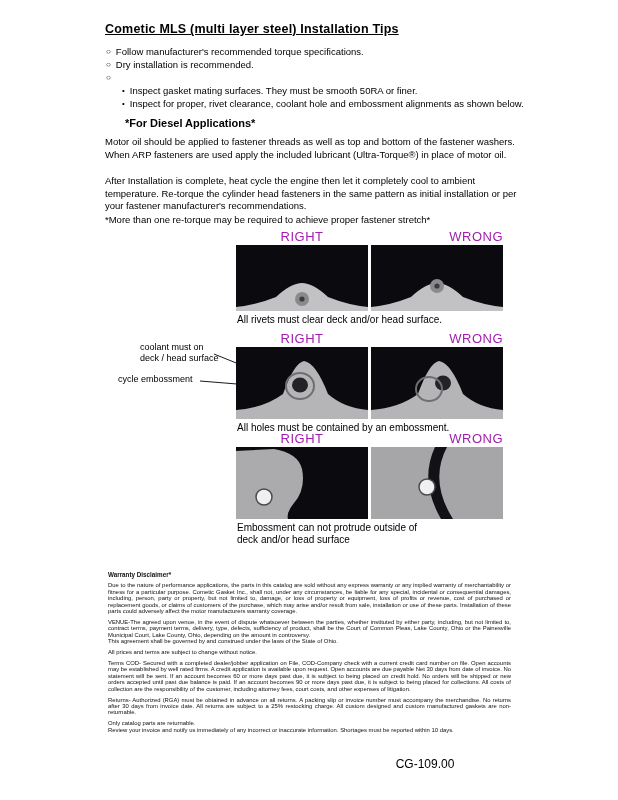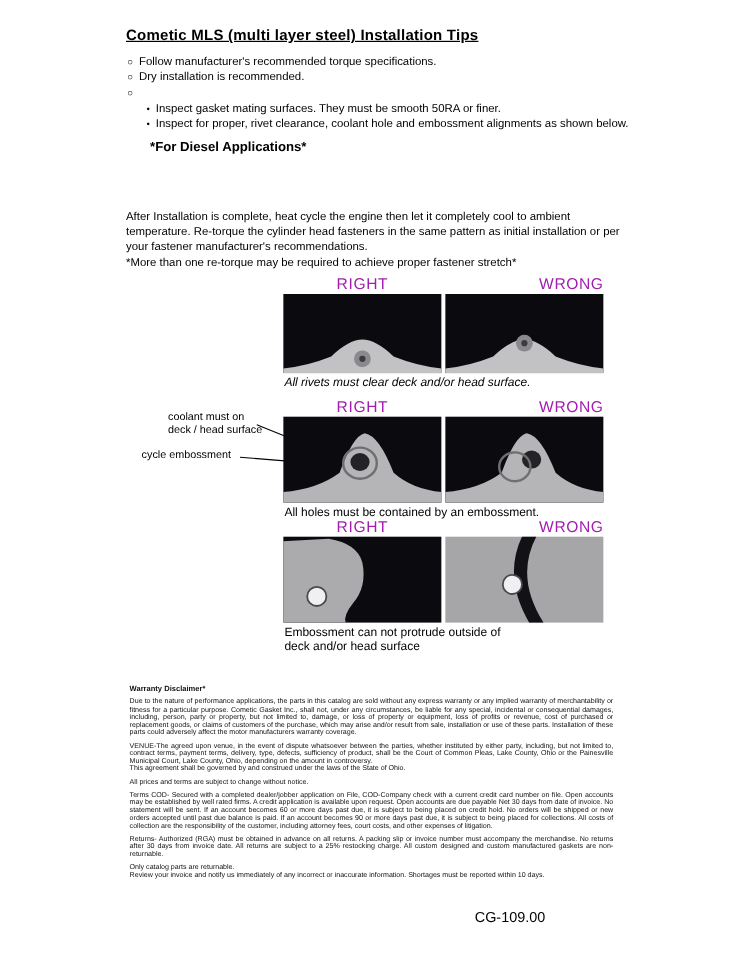--- a/index.html
+++ b/index.html
@@ -38,21 +38,21 @@
   .fig { position:absolute; width:132px; }
   .fig svg { display:block; }
   .fig-r1-right { left:236px; top:245px; }
   .fig-r1-wrong { left:371px; top:245px; }
   .fig-r2-right { left:236px; top:347px; }
   .fig-r2-wrong { left:371px; top:347px; }
   .fig-r3-right { left:236px; top:447px; }
   .fig-r3-wrong { left:371px; top:447px; }
 
   .caption { position:absolute; left:237px; font-size:10px; line-height:12px; }
-  .cap1 { top:314px;font-style:italic; }
+  .cap1 { top:314px; }
   .cap2 { top:422px; }
   .cap3 { top:522px; width:200px; }
 
   .callout { position:absolute; font-size:9px; line-height:10.5px; color:#000; }
   .callout-coolant { left:140px; top:342px; width:84px; }
   .callout-emboss { left:118px; top:374px; }
   .callout-lines { position:absolute; left:190px; top:348px; }
 
   .legal { position:absolute; left:108px; top:572px; width:403px; font-size:5.9px; line-height:6.4px; text-align:justify; color:#111; }
   .legal .legal-heading { font-size:6.3px; font-weight:bold; margin-bottom:4px; text-align:left; }
@@ -86,20 +86,21 @@
       <span class="marker">•</span>
       <span>Inspect gasket mating surfaces.  They must be smooth 50RA or finer.</span>
     </div>
     <div class="tip">
       <span class="marker">•</span>
       <span>Inspect for proper, rivet clearance, coolant hole and embossment alignments as shown below.</span>
     </div>
   </div>
 
   <div class="diesel-heading">*For Diesel Applications*</div>
+  <div class="para p1">Motor oil should be applied to fastener threads as well as top and bottom of the fastener washers. When ARP fasteners are used apply the included lubricant (Ultra-Torque®) in place of motor oil.</div>
   <div class="para p2">After Installation is complete, heat cycle the engine then let it completely cool to ambient temperature. Re-torque the cylinder head fasteners in the same pattern as initial installation or per your fastener manufacturer's recommendations.</div>
   <div class="para note">*More than one re-torque may be required to achieve proper fastener stretch*</div>
 
   <div class="fig-label row1-label col-right">RIGHT</div>
   <div class="fig-label row1-label col-wrong">WRONG</div>
 
   <div class="fig fig-r1-right">
     <svg width="132" height="66" viewBox="0 0 132 66">
       <rect width="132" height="66" fill="#0b0b0f"></rect>
       <path d="M0,66 L0,62 Q20,60 40,52 Q55,38 66,38 Q77,38 92,52 Q112,60 132,62 L132,66 Z" fill="#c2c2c4"></path>

